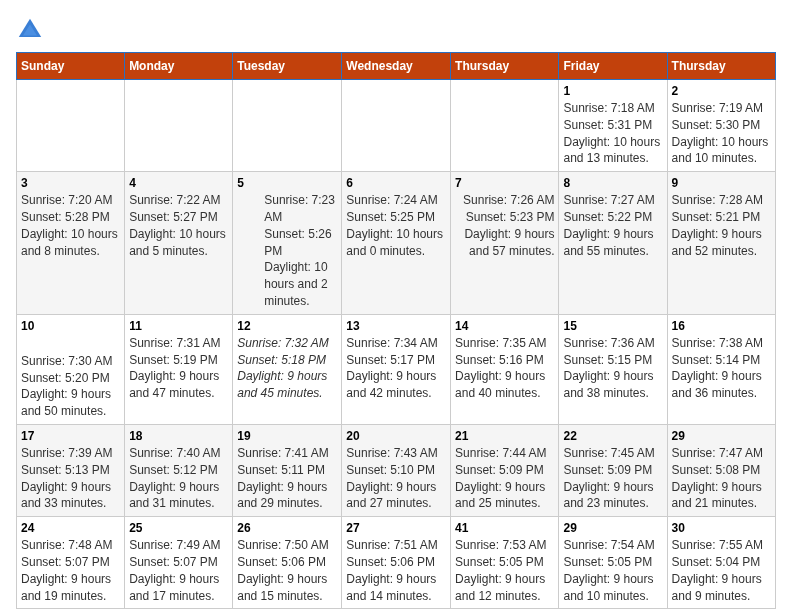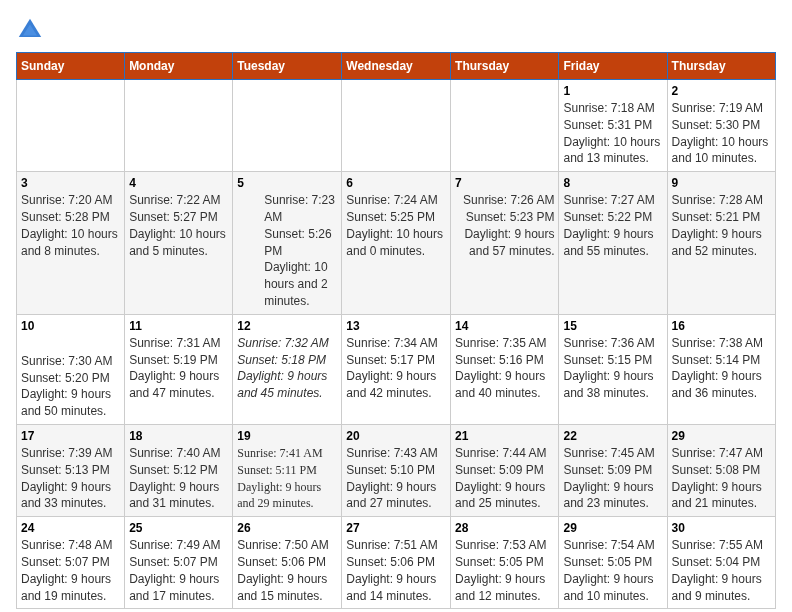--- a/index.html
+++ b/index.html
@@ -234,21 +234,21 @@
 Daylight: 9 hours and 33 minutes.</div>
         </td>
         <td>
           <span class="day-num">18</span>
           <div class="day-info" style="white-space: pre-line;">Sunrise: 7:40 AM
 Sunset: 5:12 PM
 Daylight: 9 hours and 31 minutes.</div>
         </td>
         <td>
           <span class="day-num">19</span>
-          <div class="day-info" style="white-space: pre-line; font-family: Liberation Serif, serif;">Sunrise: 7:41 AM
+          <div class="day-info" style="white-space: pre-line;">Sunrise: 7:41 AM
 Sunset: 5:11 PM
 Daylight: 9 hours and 29 minutes.</div>
         </td>
         <td>
           <span class="day-num">20</span>
           <div class="day-info" style="white-space: pre-line;">Sunrise: 7:43 AM
 Sunset: 5:10 PM
 Daylight: 9 hours and 27 minutes.</div>
         </td>
         <td>
@@ -289,21 +289,21 @@
 Sunset: 5:06 PM
 Daylight: 9 hours and 15 minutes.</div>
         </td>
         <td>
           <span class="day-num">27</span>
           <div class="day-info" style="white-space: pre-line;">Sunrise: 7:51 AM
 Sunset: 5:06 PM
 Daylight: 9 hours and 14 minutes.</div>
         </td>
         <td>
-          <span class="day-num">28</span>
+          <span class="day-num">41</span>
           <div class="day-info" style="white-space: pre-line;">Sunrise: 7:53 AM
 Sunset: 5:05 PM
 Daylight: 9 hours and 12 minutes.</div>
         </td>
         <td>
           <span class="day-num">29</span>
           <div class="day-info" style="white-space: pre-line;">Sunrise: 7:54 AM
 Sunset: 5:05 PM
 Daylight: 9 hours and 10 minutes.</div>
         </td>

